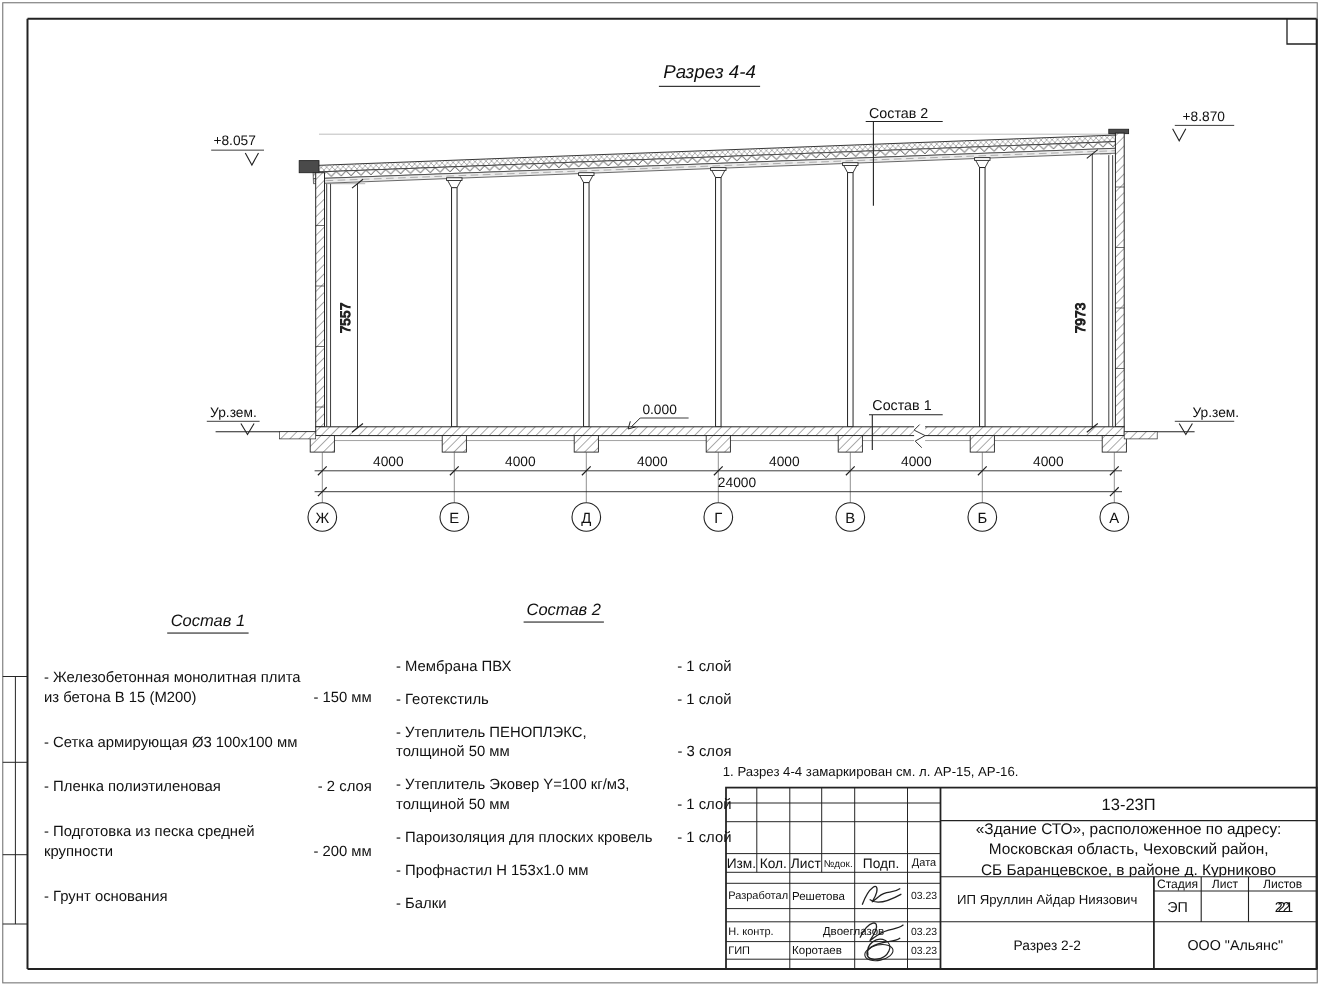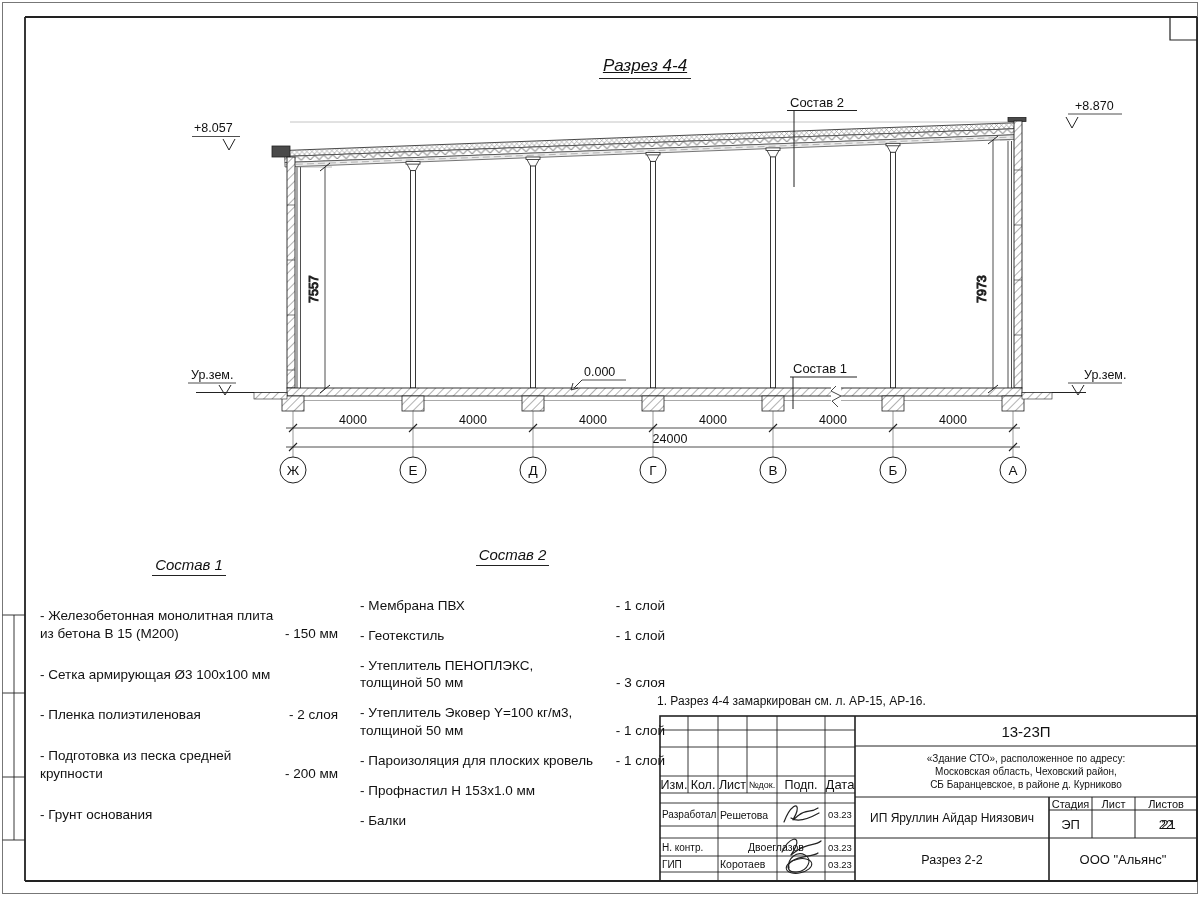--- a/index.html
+++ b/index.html
@@ -220,21 +220,21 @@
       <path d="M660,730 H855 M660,747 H855 M660,776 H855 M660,793 H855 M660,803 H855 M660,826 H855 M660,838 H855 M660,856 H855 M660,872 H855" stroke-width="0.9"></path>
     </g>
 
     <g stroke="#222" fill="none" stroke-width="1.2" stroke-linecap="round">
       <path d="M784,822 C790,806 799,801 797,811 C795,819 788,824 799,815 C806,809 811,813 818,808 M791,818 C798,823 810,818 819,813"></path>
       <path d="M782,852 C790,836 800,836 796,846 C792,856 786,858 798,850 C808,843 815,846 821,841 M789,868 C787,858 797,851 805,855 C813,859 808,871 797,872 C788,873 785,866 792,861 C801,855 813,857 818,853"></path>
       <ellipse cx="799" cy="866" rx="13" ry="7" transform="rotate(-12 799 866)" stroke-width="1"></ellipse>
     </g>
   </svg>
 
-  <div class="abs title-main center" style="left:540px;top:54px;width:210px;height:26px;text-decoration:underline;">
+  <div class="abs title-main center" style="left:540px;top:54px;width:210px;height:26px;">
     <span>Разрез 4-4</span>
   </div>
 
   <div class="sostav s1" style="left:40px;top:556px;width:298px;">
     <div class="sostav-title"><span>Состав 1</span></div>
     <div class="sostav-item">
       <div class="si-name">- Железобетонная  монолитная плита
 из бетона В 15 (М200)</div>
       <div class="si-val">- 150 мм</div>
     </div>
@@ -288,30 +288,30 @@
     <div class="sostav-item">
       <div class="si-name">- Балки</div>
       <div class="si-val"></div>
     </div>
   </div>
 
   <div class="note" style="left:657px;top:694px;width:430px;">1. Разрез 4-4 замаркирован см. л. АР-15, АР-16.</div>
 
   <div>
     <div class="tb-cell" style="left:855px;top:716px;width:342px;height:30px;font-size:15px;">13-23П</div>
-    <div class="tb-cell pre" style="left:855px;top:746px;width:342px;height:51px;font-size:10px;line-height:1.3;">«Здание СТО», расположенное по адресу:
+    <div class="tb-cell pre" style="left:855px;top:746px;width:342px;height:51px;font-size:14px;line-height:1.3;">«Здание СТО», расположенное по адресу:
 Московская область, Чеховский район,
 СБ Баранцевское, в районе д. Курниково</div>
 
     <div class="tb-cell" style="left:660px;top:776px;width:28px;height:17px;font-size:12.5px;">Изм.</div>
     <div class="tb-cell" style="left:688px;top:776px;width:30px;height:17px;font-size:12.5px;">Кол.</div>
     <div class="tb-cell" style="left:718px;top:776px;width:29px;height:17px;font-size:12.5px;">Лист</div>
     <div class="tb-cell" style="left:747px;top:776px;width:30px;height:17px;font-size:9px;">№док.</div>
     <div class="tb-cell" style="left:777px;top:776px;width:48px;height:17px;font-size:12.5px;">Подп.</div>
-    <div class="tb-cell" style="left:825px;top:776px;width:30px;height:17px;font-size:13px;">Дата</div>
+    <div class="tb-cell" style="left:825px;top:776px;width:30px;height:17px;font-size:10px;">Дата</div>
 
     <div class="tb-cell" style="left:662px;top:803px;width:72px;height:23px;font-size:10px;justify-content:flex-start;">Разработал</div>
     <div class="tb-cell" style="left:720px;top:803px;width:57px;height:23px;font-size:10.5px;justify-content:flex-start;">Решетова</div>
     <div class="tb-cell" style="left:825px;top:803px;width:30px;height:23px;font-size:9.5px;">03.23</div>
 
     <div class="tb-cell" style="left:662px;top:838px;width:56px;height:18px;font-size:10px;justify-content:flex-start;">Н. контр.</div>
     <div class="tb-cell" style="left:748px;top:838px;width:57px;height:18px;font-size:10.5px;justify-content:flex-start;">Двоеглазов</div>
     <div class="tb-cell" style="left:825px;top:838px;width:30px;height:18px;font-size:9.5px;">03.23</div>
 
     <div class="tb-cell" style="left:662px;top:856px;width:56px;height:16px;font-size:10px;justify-content:flex-start;">ГИП</div>

